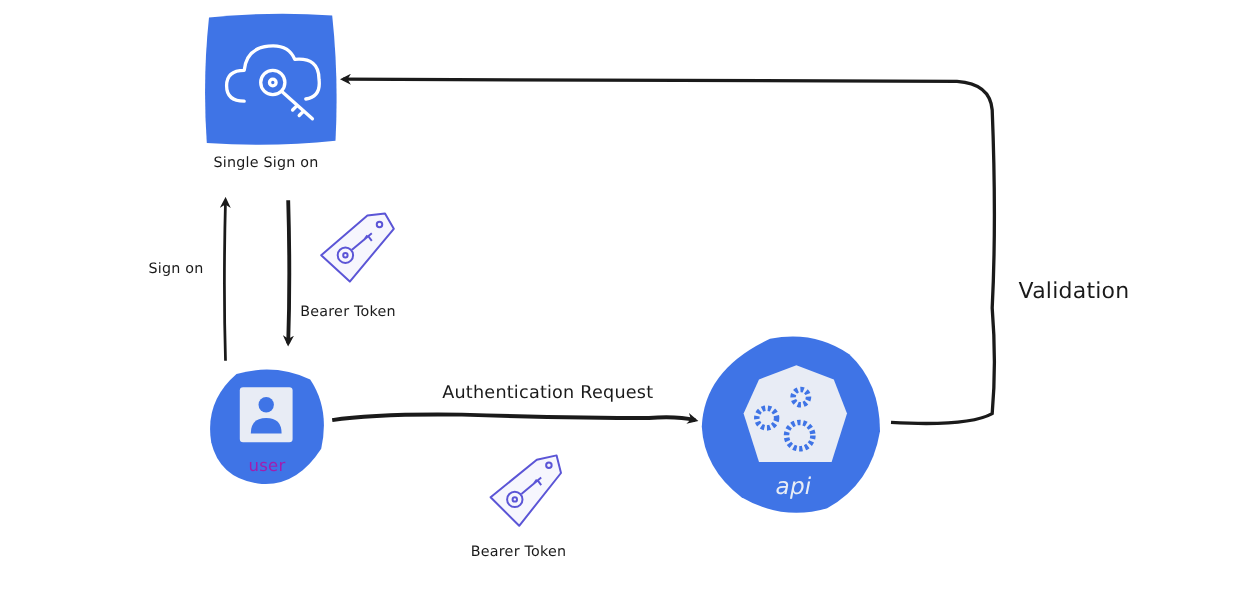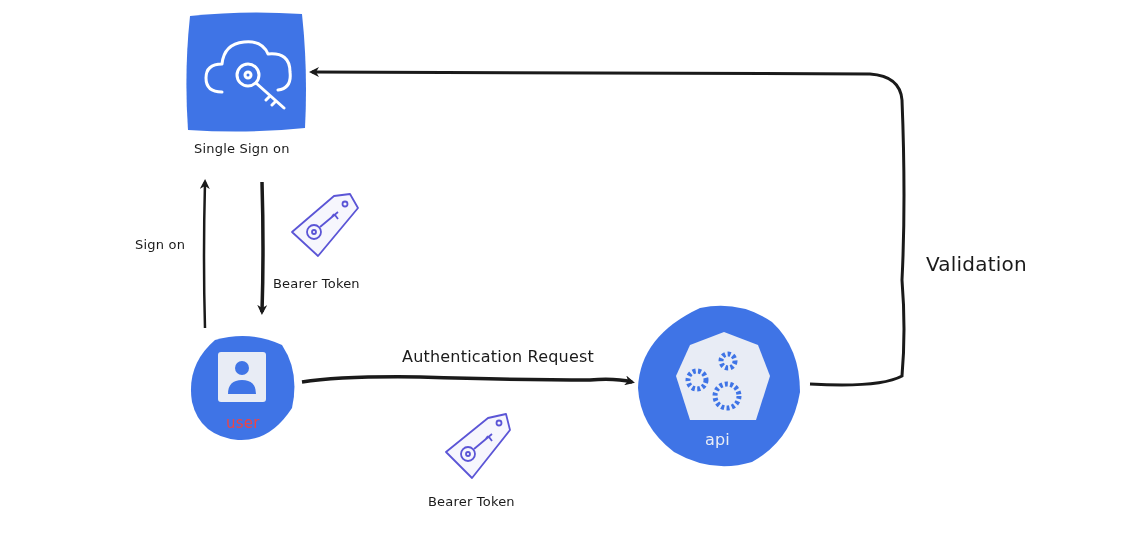--- a/index.html
+++ b/index.html
@@ -67,20 +67,20 @@
   <g fill="none" stroke="#5b55d6" stroke-width="1.8" stroke-linejoin="round">
     <path d="M446,452 L488,418 L506,414 L510,430 L472,478 Z" fill="#f6f6fd"></path>
     <circle cx="499" cy="423" r="2.5"></circle>
     <circle cx="468" cy="454" r="7"></circle>
     <circle cx="468" cy="454" r="2"></circle>
     <path d="M474,449 L492,434 M485,440 L488,436 M489,437 L492,441"></path>
   </g>
 </svg>
 
 <div class="lbl small" style="left:194px; top:141px; font-weight:normal;">Single Sign on</div>
-<div class="lbl" style="left:226px; top:414px; color:#ef4444; font-size:15px;">user</div>
-<div class="lbl" style="left:705px; top:430px; color:#e8ecf5; font-size:16px;">api</div>
+<div class="lbl" style="left:226px; top:414px; color:#a21caf; font-size:15px;">user</div>
+<div class="lbl" style="left:705px; top:430px; color:#e8ecf5; font-size:21px;font-style:italic;">api</div>
 
 <div class="lbl small" style="left:123px; top:237px;margin-left:12px;">Sign on</div>
 <div class="lbl small" style="left:273px; top:276px;">Bearer Token</div>
 <div class="lbl big" style="left:370px; top:347px;margin-left:32px;">Authentication Request</div>
 <div class="lbl small" style="left:428px; top:494px;">Bearer Token</div>
 <div class="lbl" style="left:926px; top:252px; font-size:20px;">Validation</div>
 
 </body></html>

